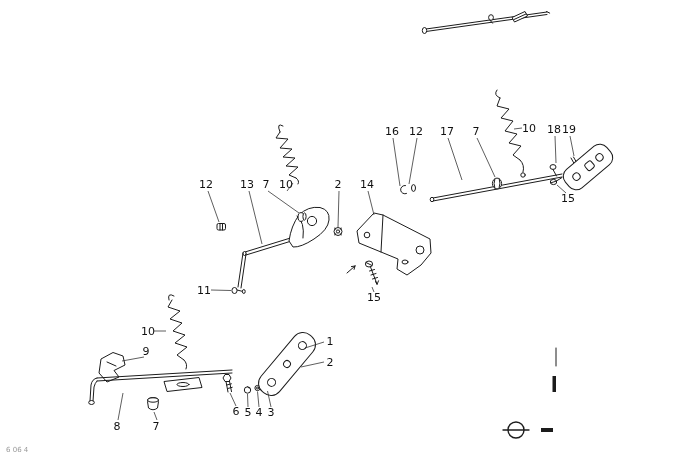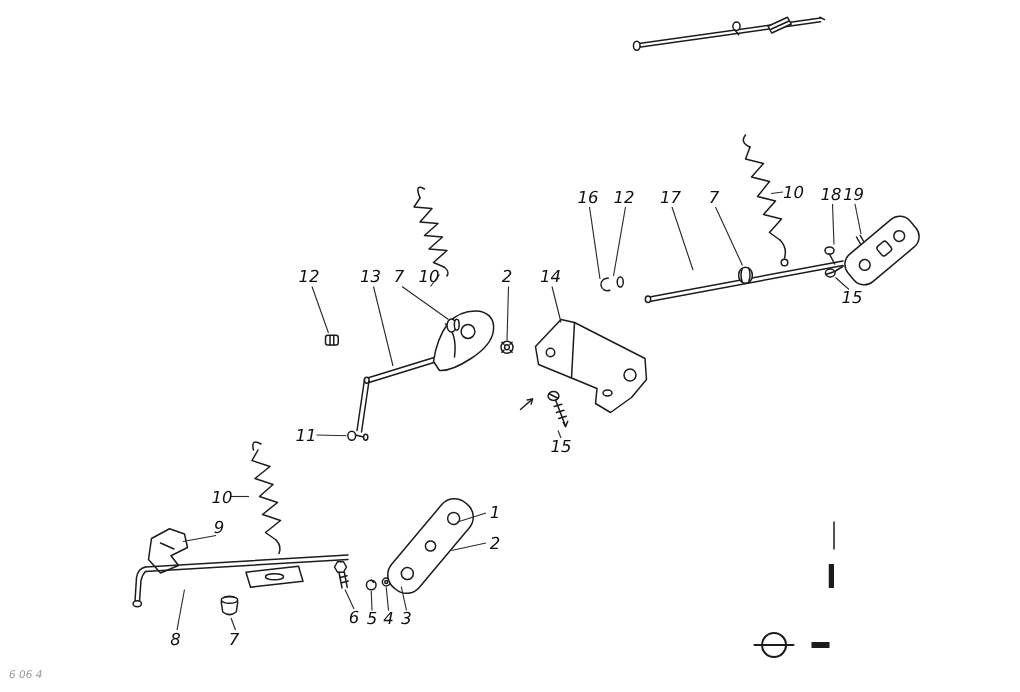--- a/index.html
+++ b/index.html
@@ -1,17 +1,17 @@
 <!DOCTYPE html>
 <html><head>
 <meta charset="utf-8">
 <style>
   html,body{margin:0;padding:0;background:#ffffff;}
   .stage{position:relative;width:680px;height:461px;background:#ffffff;overflow:hidden;
-         font-family:"DejaVu Sans",sans-serif;font-style:italic;}
+         font-family:"DejaVu Sans",sans-serif;}
   svg .ln{stroke:#1c1c1c;fill:none;stroke-width:1;stroke-linecap:round;stroke-linejoin:round;}
   svg .sd{stroke:#1c1c1c;fill:#ffffff;stroke-width:1;stroke-linejoin:round;}
   svg .fl{fill:#1c1c1c;stroke:none;}
   svg .leader{stroke:#2a2a2a;fill:none;stroke-width:.75;}
   svg text.lbl{fill:#101010;stroke:none;font-family:"DejaVu Sans",sans-serif;
                font-size:11px;text-anchor:middle;}
   svg text.code{fill:#9a9a9a;stroke:none;font-family:"DejaVu Sans",sans-serif;
                 font-size:7px;text-anchor:start;}
 </style>
 </head>

